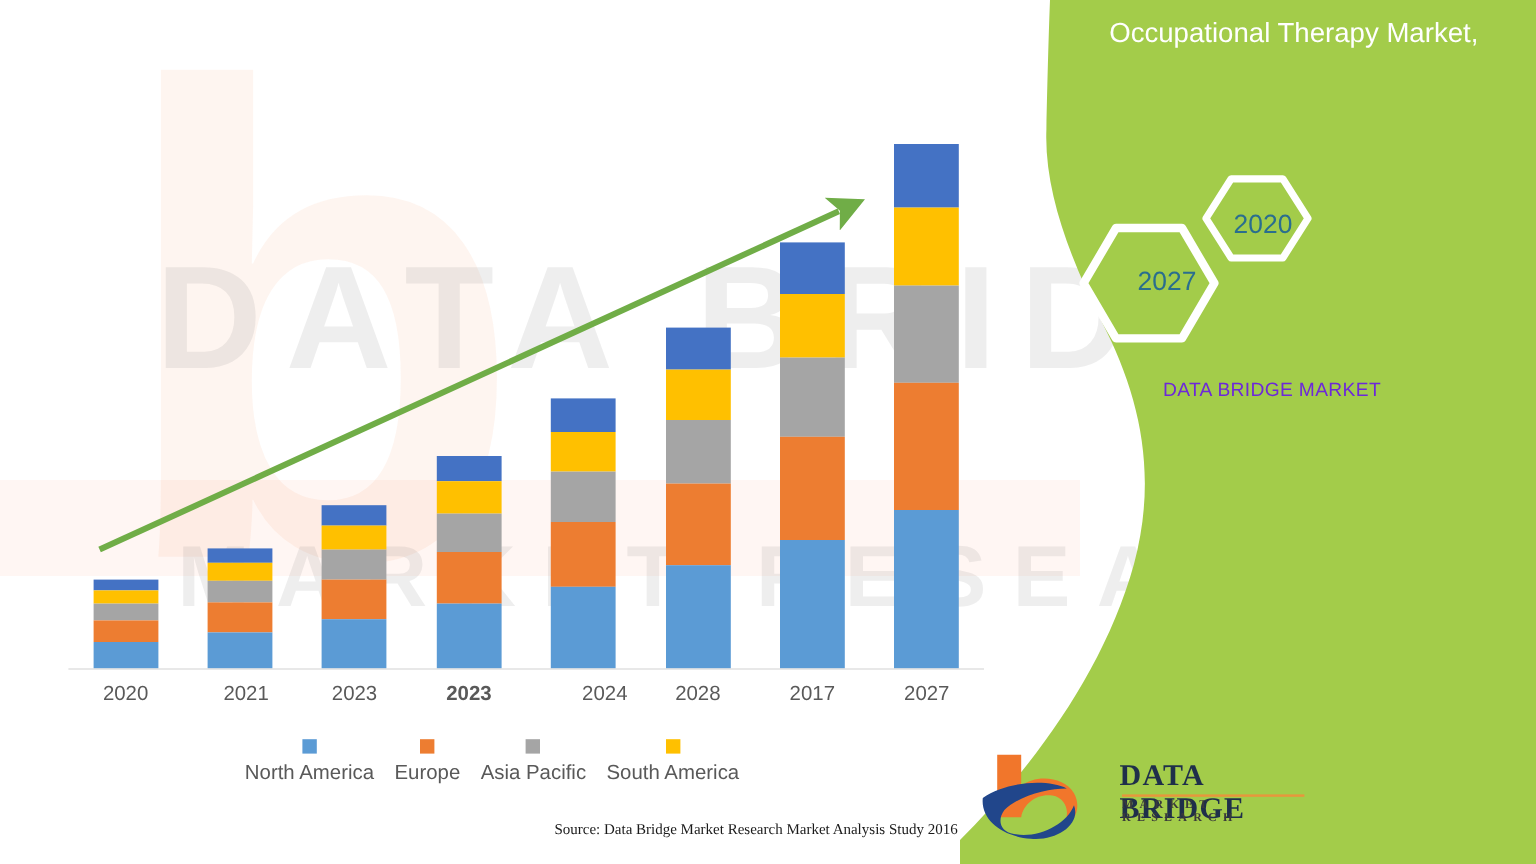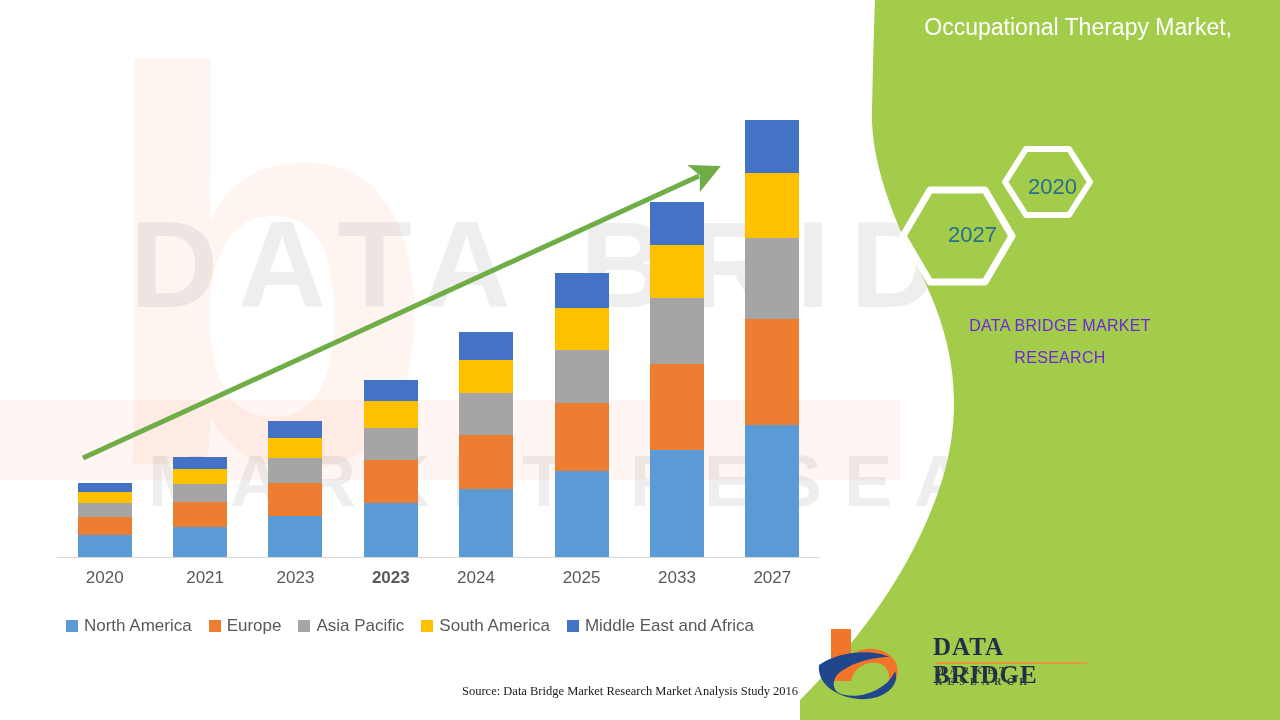--- a/index.html
+++ b/index.html
@@ -83,21 +83,21 @@
     width:763px; height:330px;
     z-index:3; pointer-events:none;
   }
 
   
   #legend {
     position:absolute; left:0; top:616px; width:820px;
     display:flex; justify-content:center; align-items:center;
     gap:17px;
   }
-  .legend-item { display:flex; align-items:center; gap:6px; }
+  .legend-item { display:flex; align-items:center; gap:6px;flex-direction:column; }
   .legend-swatch { width:12px; height:12px; flex:0 0 auto; }
   .legend-label { font-size:17px; color:#595959; white-space:nowrap; }
 
   
   #footer-left {
     position:absolute; left:61px; top:684px;
     font-family:"Liberation Serif", serif;
     font-size:12.5px; color:#1a1a1a; white-space:nowrap;
   }
   #footer-source {
@@ -225,46 +225,42 @@
       </marker>
     </defs>
     <line x1="26" y1="308" x2="642" y2="26" stroke="#70AD47" stroke-width="5" marker-end="url(#ah)"></line>
   </svg>
 
   <div id="x-labels">
       <div class="x-label" style="left: 7.6875px;">2020</div>
       <div class="x-label" style="left: 87px; text-align: right;">2021</div>
       <div class="x-label" style="left: 198.438px;">2023</div>
       <div class="x-label" style="left: 293.812px; font-weight: bold;">2023</div>
-      <div class="x-label" style="left: 379px;">2024</div>
-      <div class="x-label" style="left: 484.562px;">2025</div>
-      <div class="x-label" style="left: 579.938px;">2033</div>
+      <div class="x-label" style="left: 407px;">2024</div>
+      <div class="x-label" style="left: 484.562px;">2028</div>
+      <div class="x-label" style="left: 579.938px;">2017</div>
       <div class="x-label" style="left: 675.312px;">2027</div>
     </div>
 
   <div id="legend">
       <div class="legend-item">
         <span class="legend-swatch" style="background: rgb(91, 155, 213);"></span>
         <span class="legend-label">North America</span>
       </div>
       <div class="legend-item">
         <span class="legend-swatch" style="background: rgb(237, 125, 49);"></span>
         <span class="legend-label">Europe</span>
       </div>
       <div class="legend-item">
         <span class="legend-swatch" style="background: rgb(165, 165, 165);"></span>
         <span class="legend-label">Asia Pacific</span>
       </div>
       <div class="legend-item">
         <span class="legend-swatch" style="background: rgb(255, 192, 0);"></span>
         <span class="legend-label">South America</span>
-      </div>
-      <div class="legend-item">
-        <span class="legend-swatch" style="background: rgb(68, 114, 196);"></span>
-        <span class="legend-label">Middle East and Africa</span>
       </div>
     </div>
 
   <div id="footer-source">Source: Data Bridge Market Research Market Analysis Study 2016</div>
 </div>
 
 <div id="green-panel">
   <svg id="green-svg" width="480" height="720" viewBox="0 0 480 720">
     <path d="M 75,0 L 480,0 L 480,720 L 0,720 L 0,700
              C 60,640 120,560 145,470
@@ -284,21 +280,20 @@
         <polygon points="246,15 289,15 310,48 289,81 246,81 225,48" transform="translate(-20,-6) scale(1.0)" fill="none" stroke="#ffffff" stroke-width="6" stroke-linejoin="round" style="transform-origin:center"></polygon>
 
         <polygon points="130,50 185,50 212,96 185,142 130,142 103,96" fill="none" stroke="#ffffff" stroke-width="7" stroke-linejoin="round"></polygon>
       </svg>
       <div class="hex-label" style="left:148px; top:82px;">2027</div>
       <div class="hex-label" style="left:228px; top:34px;">2020</div>
     </div>
 
     <div id="brand-name">
       <div>DATA BRIDGE MARKET</div>
-      <div>RESEARCH</div>
     </div>
 
     <div id="logo">
       <svg width="110" height="76" viewBox="0 0 110 76">
         <path d="M16,4 L36,4 L36,30 C48,20 72,22 80,36 C86,47 82,60 70,64
                  C78,54 74,40 62,38 C50,36 38,44 36,56 L16,56 Z" fill="#F1762B"></path>
         <path d="M4,40 C24,26 58,24 74,32 C58,32 34,38 22,50 C16,58 18,68 30,70
                  C50,74 74,62 80,46 C86,62 66,76 44,74 C20,72 2,58 4,40 Z" fill="#21468B"></path>
       </svg>
       <div class="logo-text">DATA BRIDGE</div>

